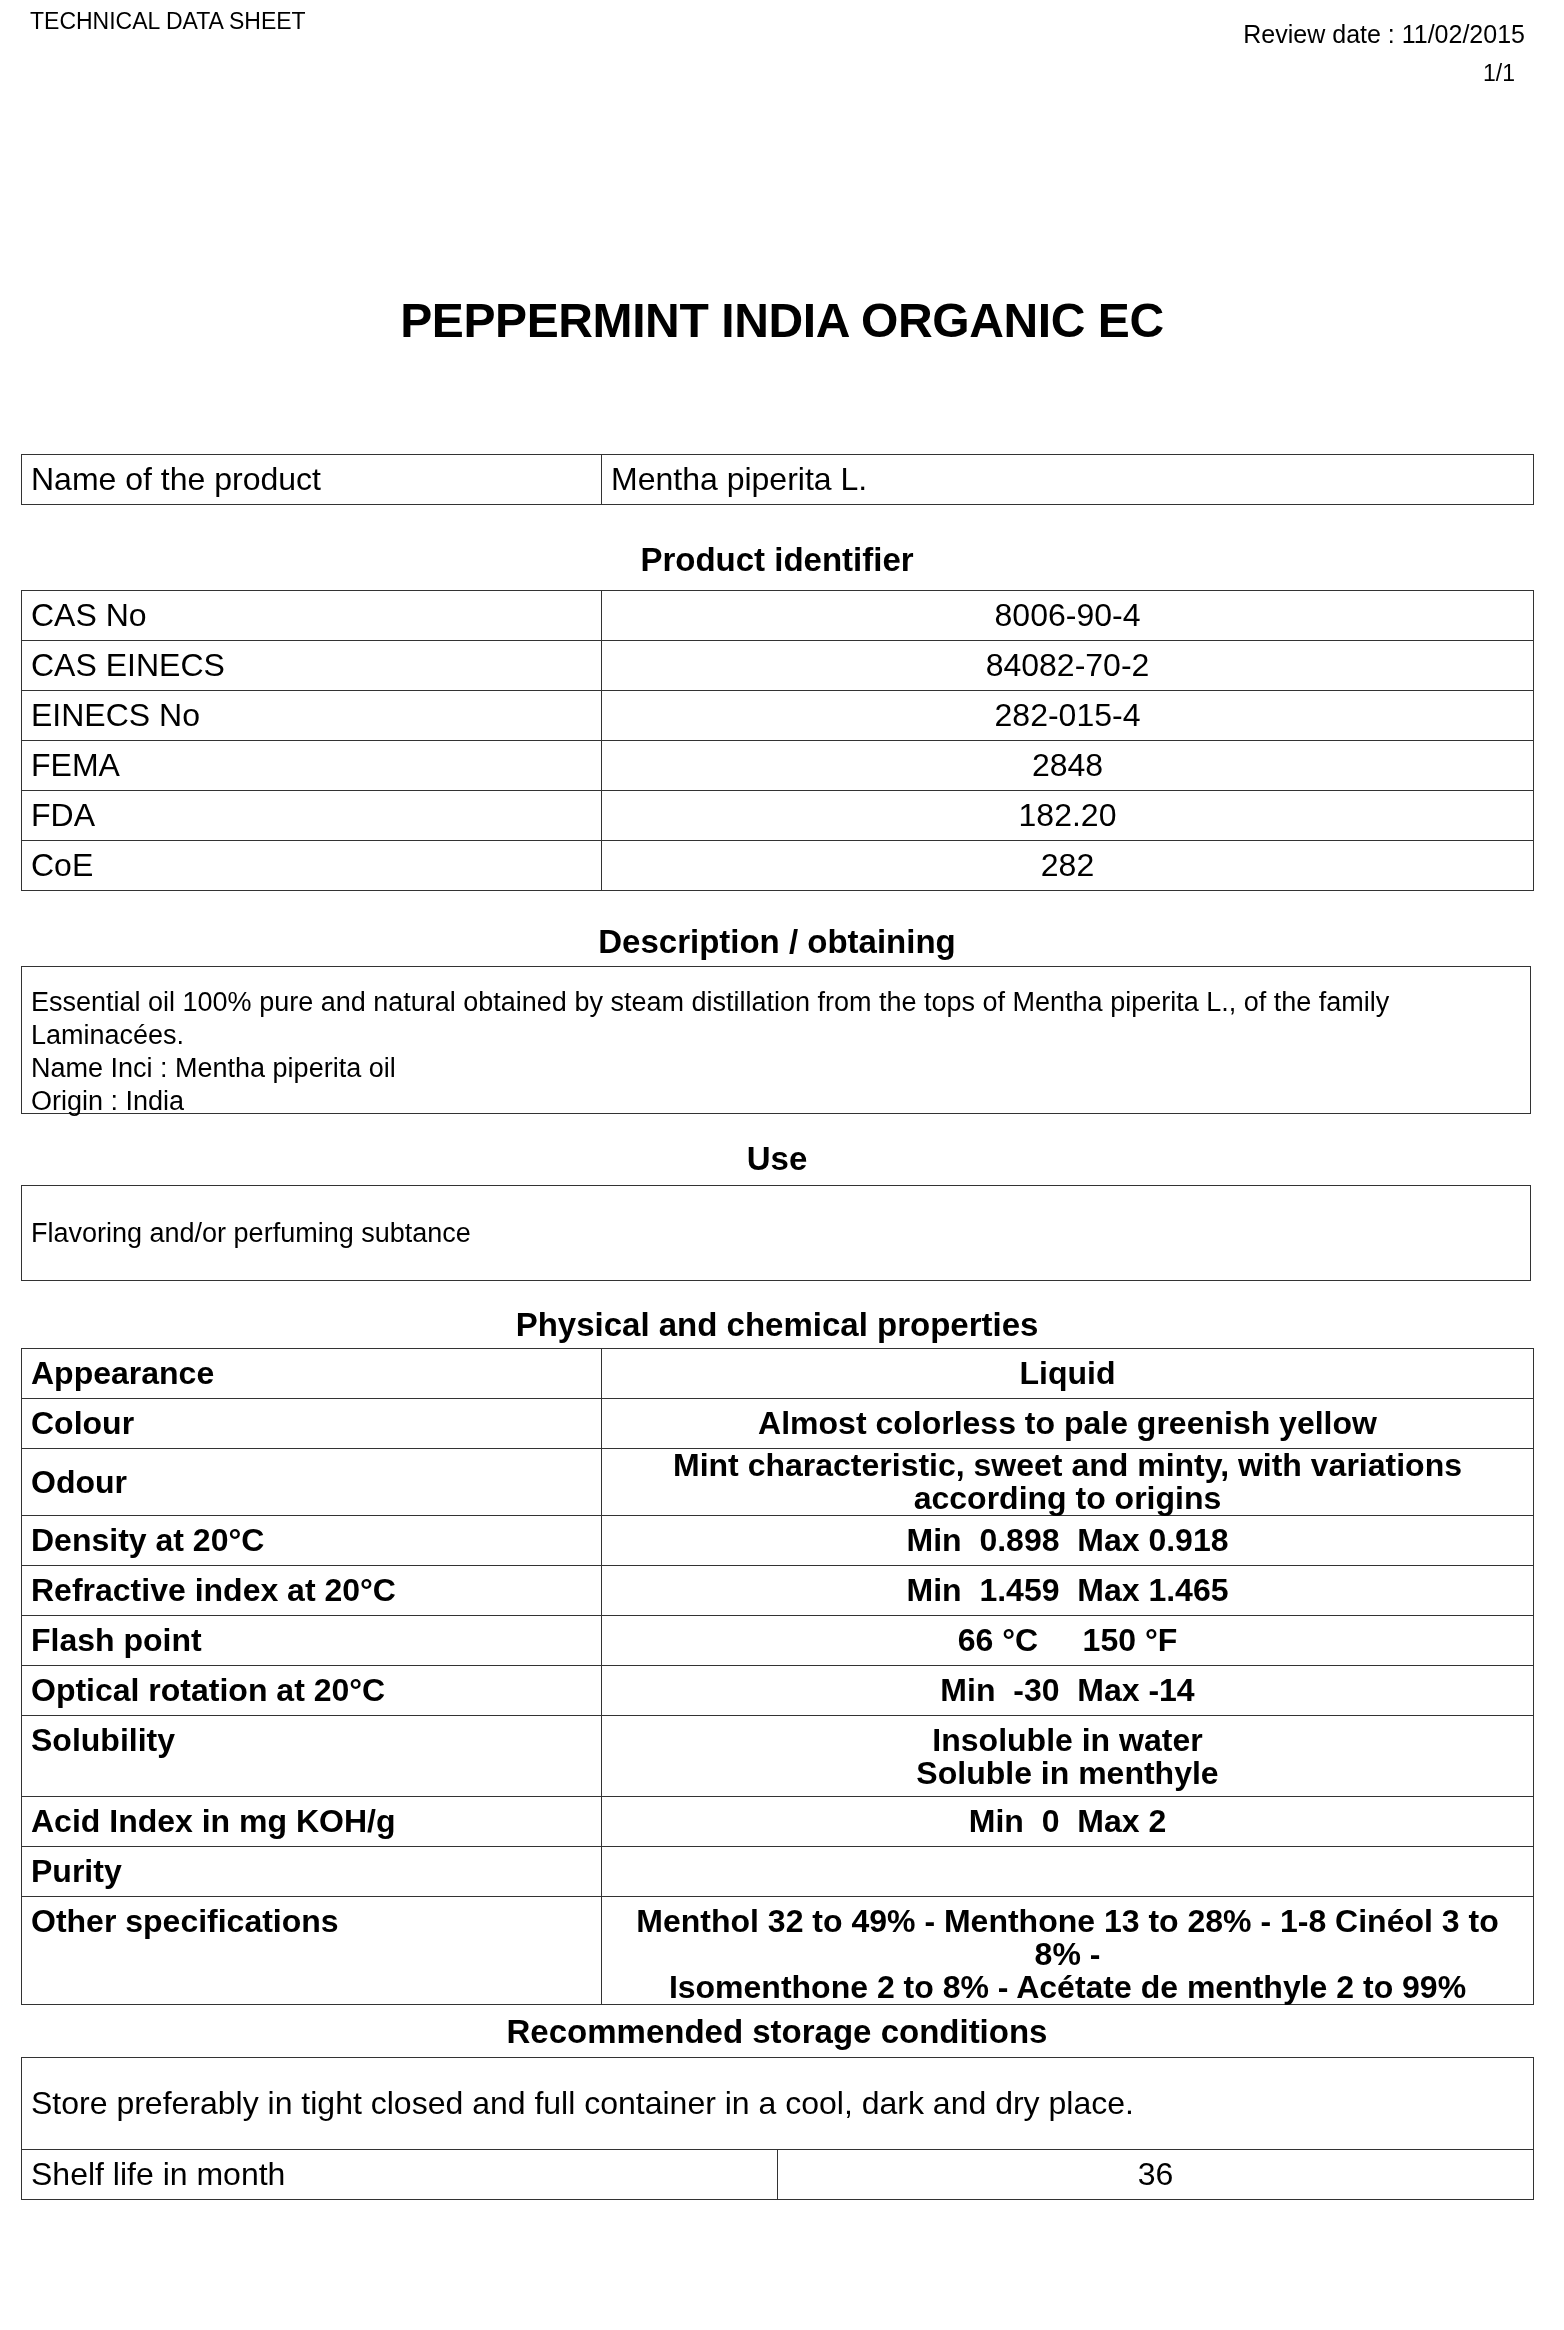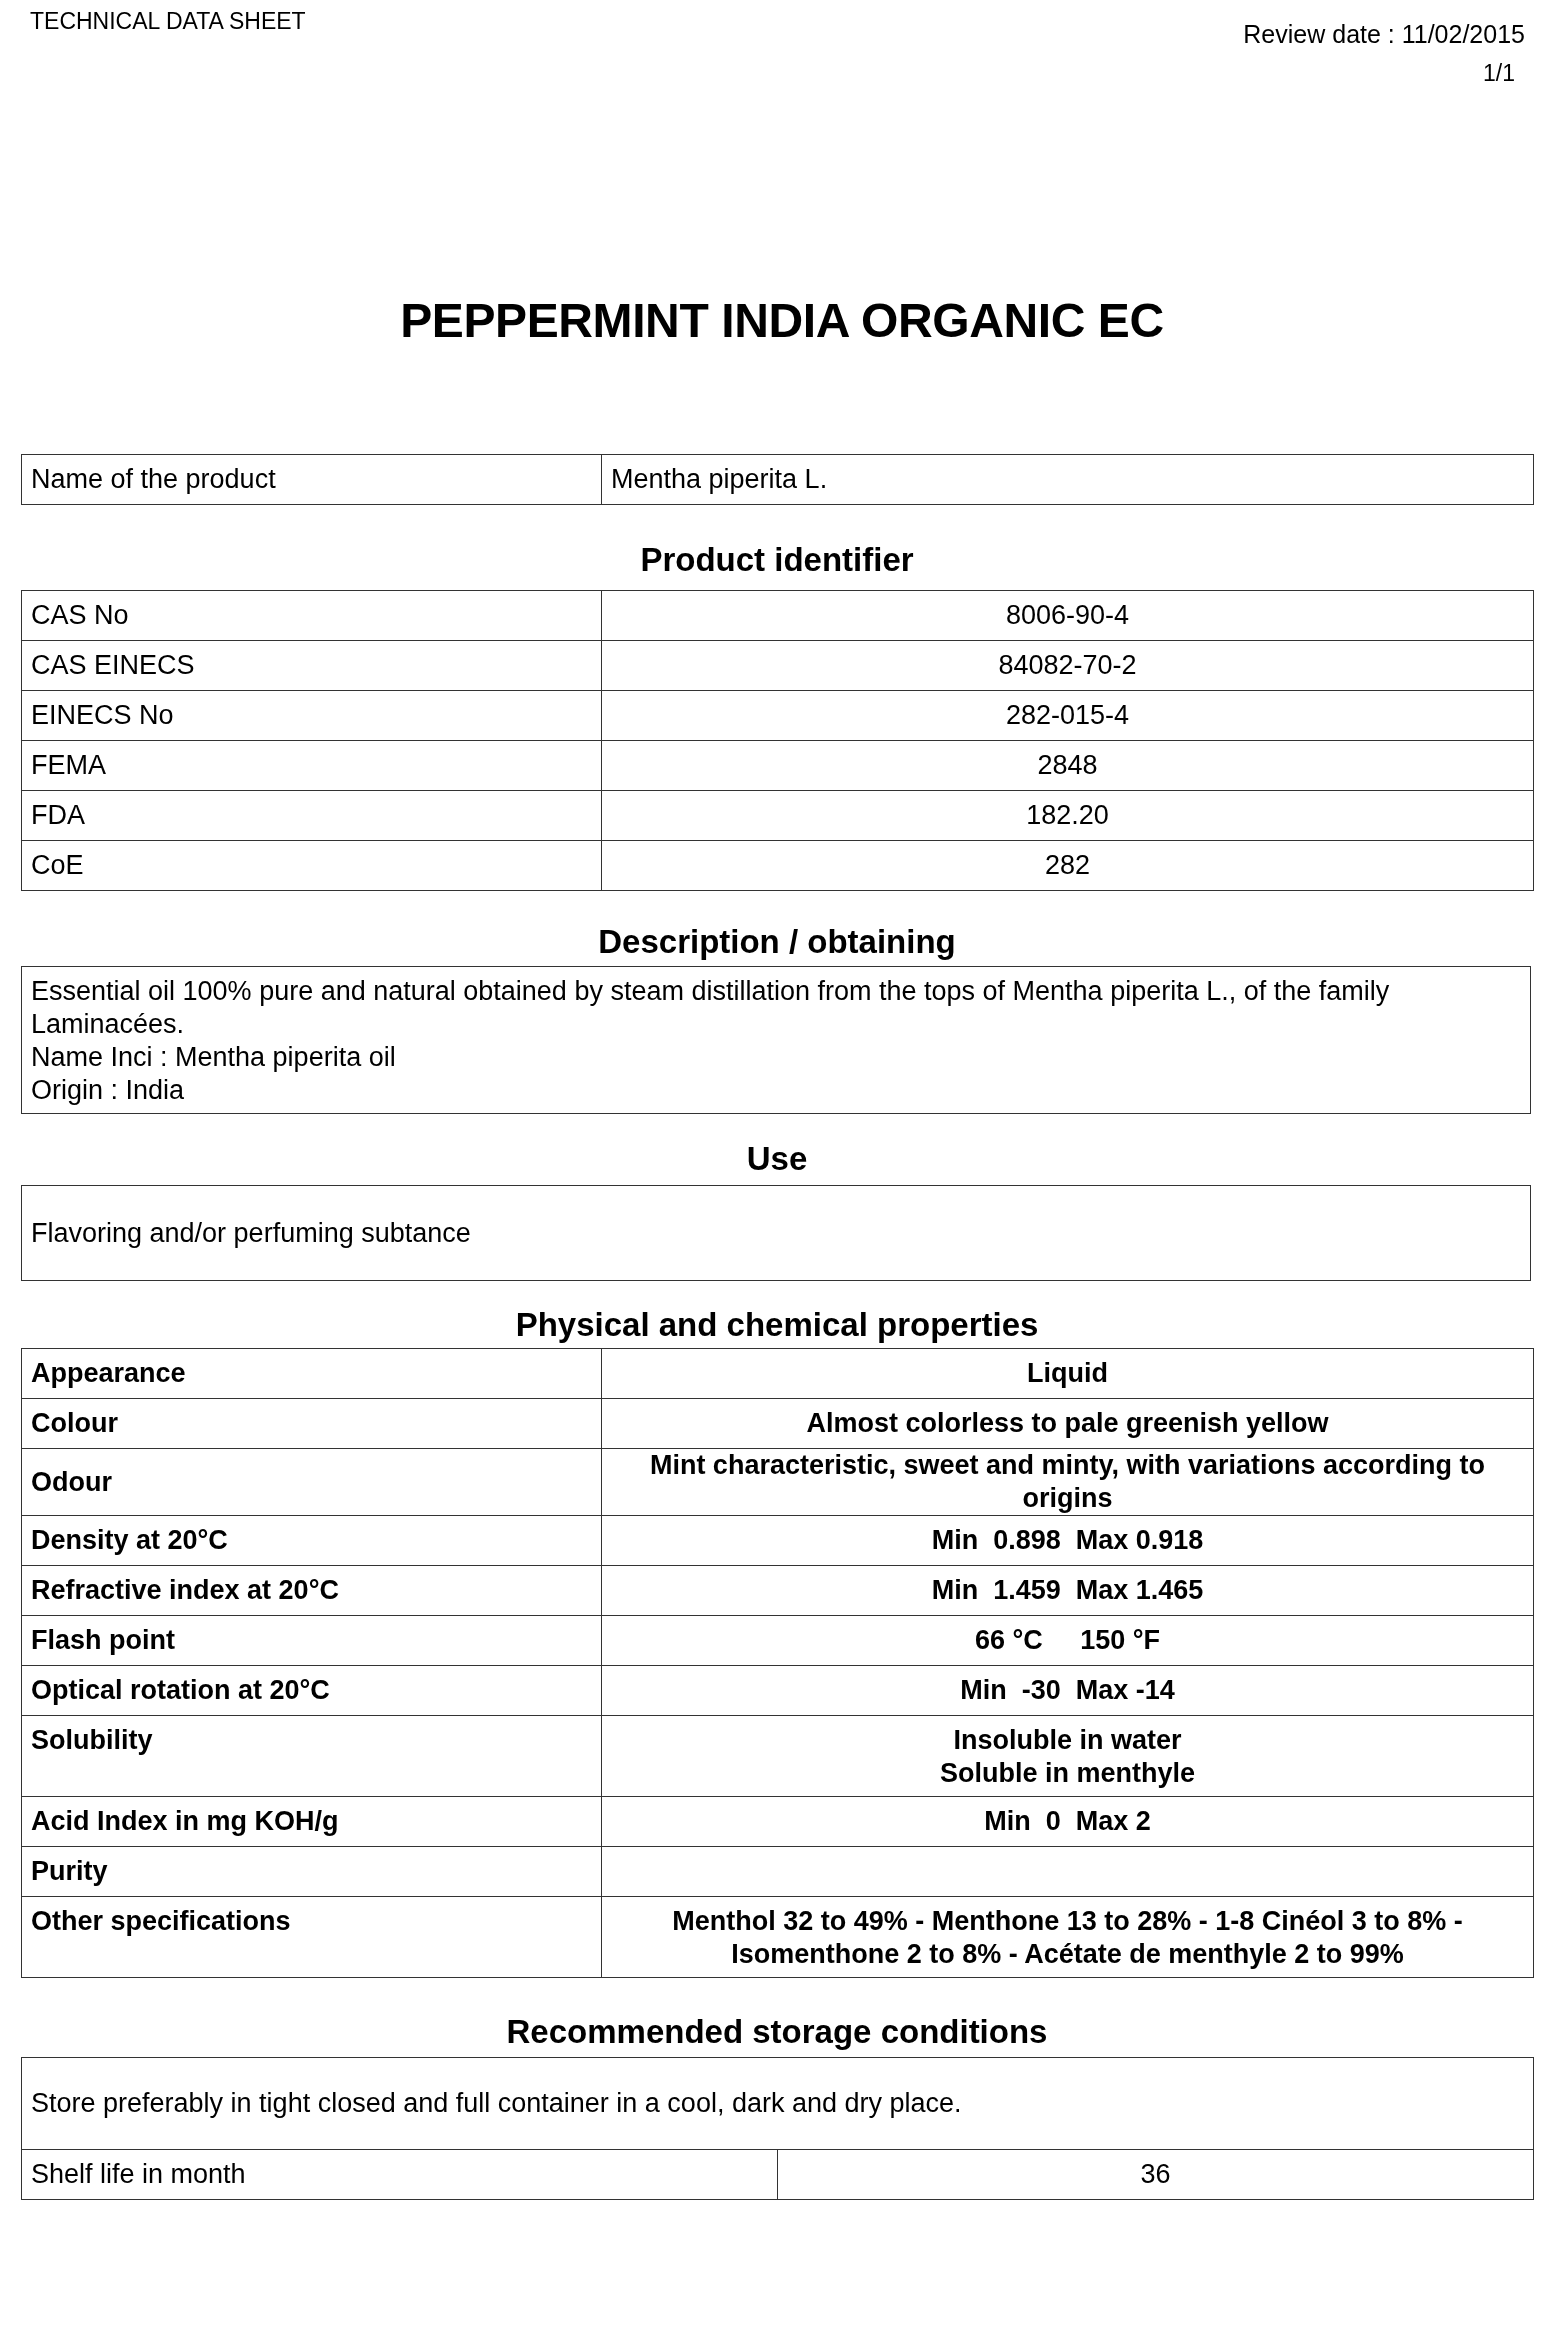--- a/index.html
+++ b/index.html
@@ -13,21 +13,21 @@
   .title {
     position: absolute; left: 0; right: 0; top: 293px; text-align: center;
     font-size: 48px; font-weight: bold; letter-spacing: -0.4px;
   }
   .section-h {
     position: absolute; left: 21px; width: 1512px; text-align: center;
     font-size: 33px; font-weight: bold;
   }
   table.tbl {
     position: absolute; left: 21px; width: 1513px; border-collapse: collapse;
-    table-layout: fixed; font-size: 27px;
+    table-layout: fixed; font-size: 32px;
   }
   table.tbl td {
     border: 1.5px solid #333; padding: 0 9px; vertical-align: middle; height: 49px;
     line-height: 33px;
   }
   table.tbl td.k { width: 561px; }
   table.tbl td.v { text-align: center; }
   table.tbl td.vl { text-align: left; }
   table.tbl td.top { vertical-align: top; padding-top: 7.5px; }
   .box {
@@ -80,21 +80,21 @@
         <td class="v">182.20</td>
       </tr>
   <tr>
         <td class="k">CoE</td>
         <td class="v">282</td>
       </tr>
 </tbody>
   </table>
 
 <div class="section-h" style="top:923px;">Description / obtaining</div>
-<div class="box" style="top:966px; height:148px; padding-top:8px;">
+<div class="box" style="top:966px; height:148px; padding-top:19px;">
   <div class="line">Essential oil 100% pure and natural obtained by steam distillation from the tops of Mentha piperita L., of the family</div>
   <div class="line">Laminacées.</div>
   <div class="line">Name Inci : Mentha piperita oil</div>
   <div class="line">Origin : India</div>
 </div>
 
 <div class="section-h" style="top:1140px;">Use</div>
 <div class="box use-box" style="top:1185px; height:96px;">
   <span>Flavoring and/or perfuming subtance</span>
 </div>

